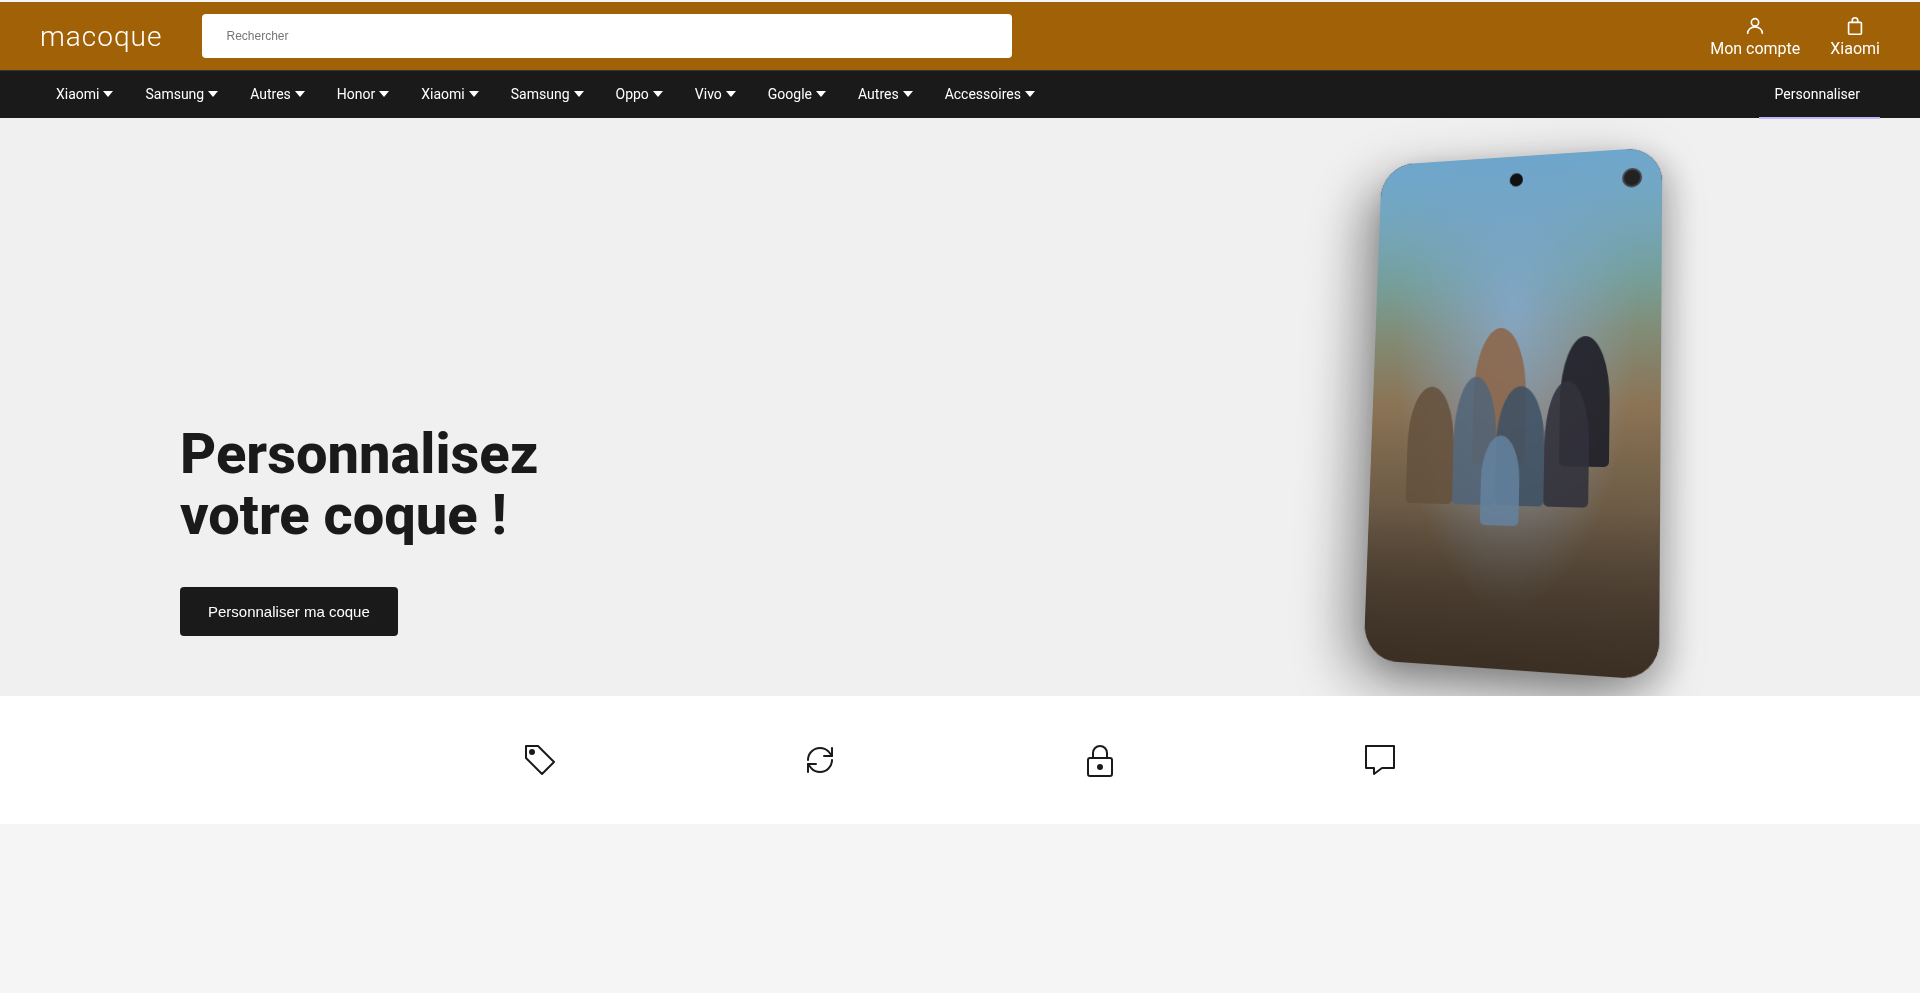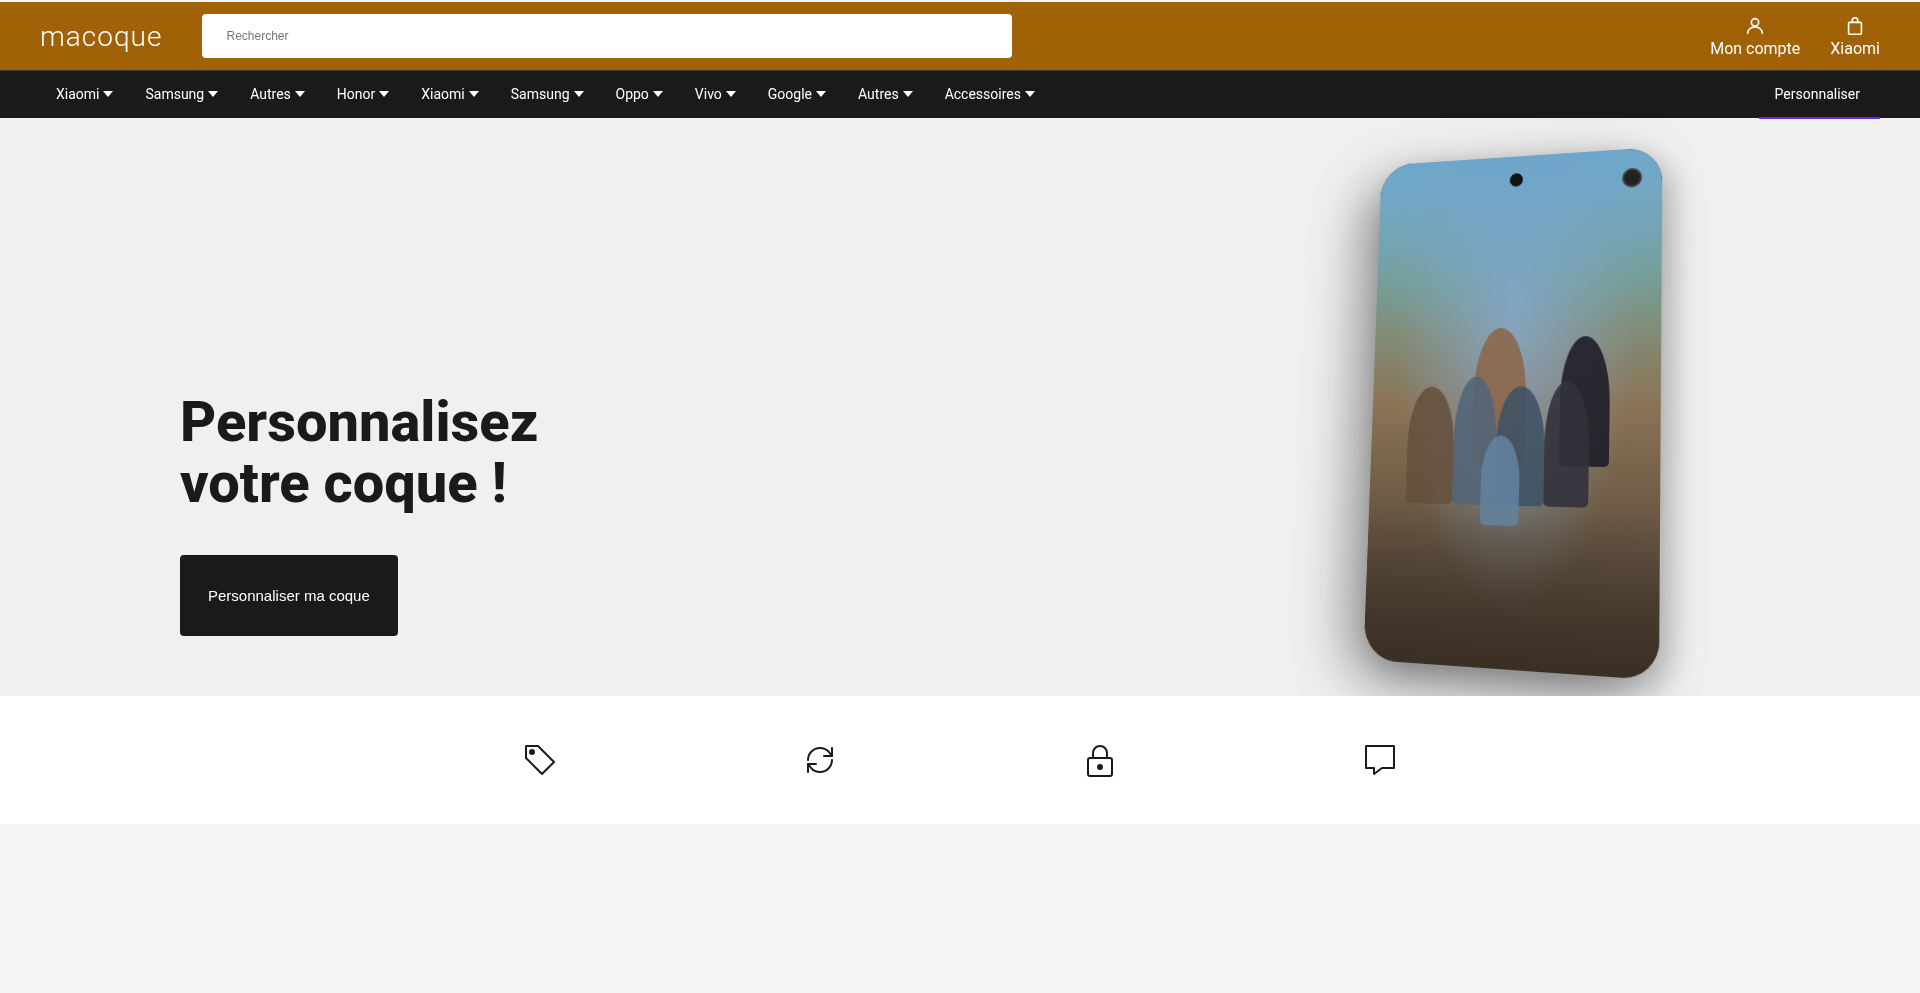--- a/index.html
+++ b/index.html
@@ -128,21 +128,21 @@
       display: flex;
       align-items: center;
       gap: 4px;
       color: white;
       font-size: 14px;
       padding: 0 16px;
       height: 48px;
       cursor: pointer;
       white-space: nowrap;
       text-decoration: none;
-      border-bottom: 2px solid #6d28d9;
+      border-bottom: 2px solid #c4b5fd;
     }
 
     
     .hero {
       background: #f0f0f0;
       min-height: 580px;
       display: flex;
       align-items: flex-end;
       position: relative;
       overflow: hidden;
@@ -159,21 +159,21 @@
       font-weight: 800;
       line-height: 1.1;
       color: #1a1a1a;
       margin-bottom: 40px;
     }
 
     .hero-cta {
       background: #1a1a1a;
       color: white;
       border: none;
-      padding: 32px 28px;
+      padding: 16px 28px;
       font-size: 15px;
       font-weight: 500;
       border-radius: 4px;
       cursor: pointer;
     }
 
     .hero-phone {
       position: absolute;
       right: 180px;
       top: 50%;

